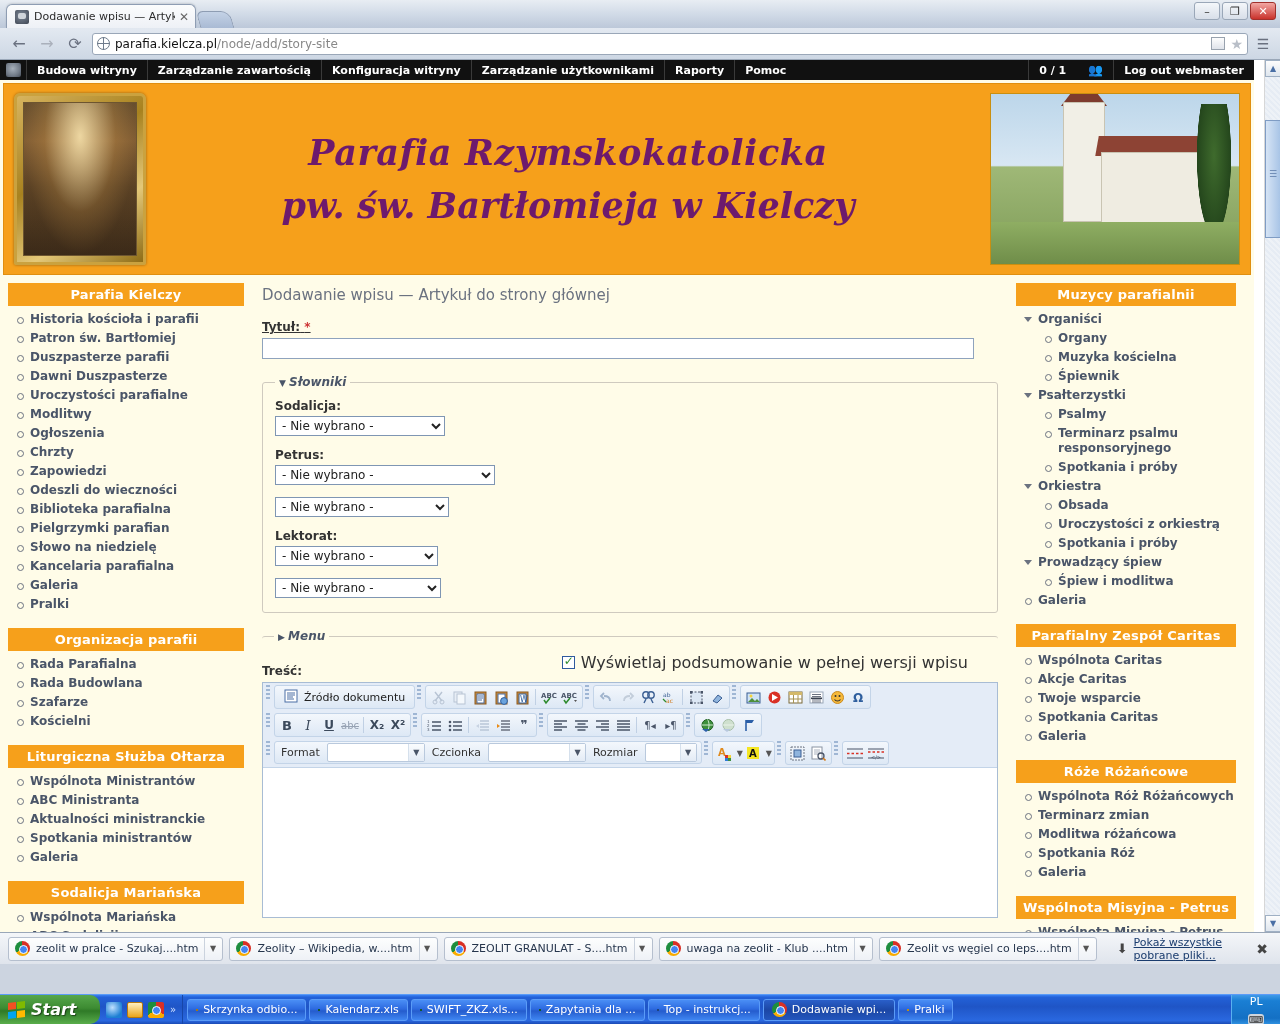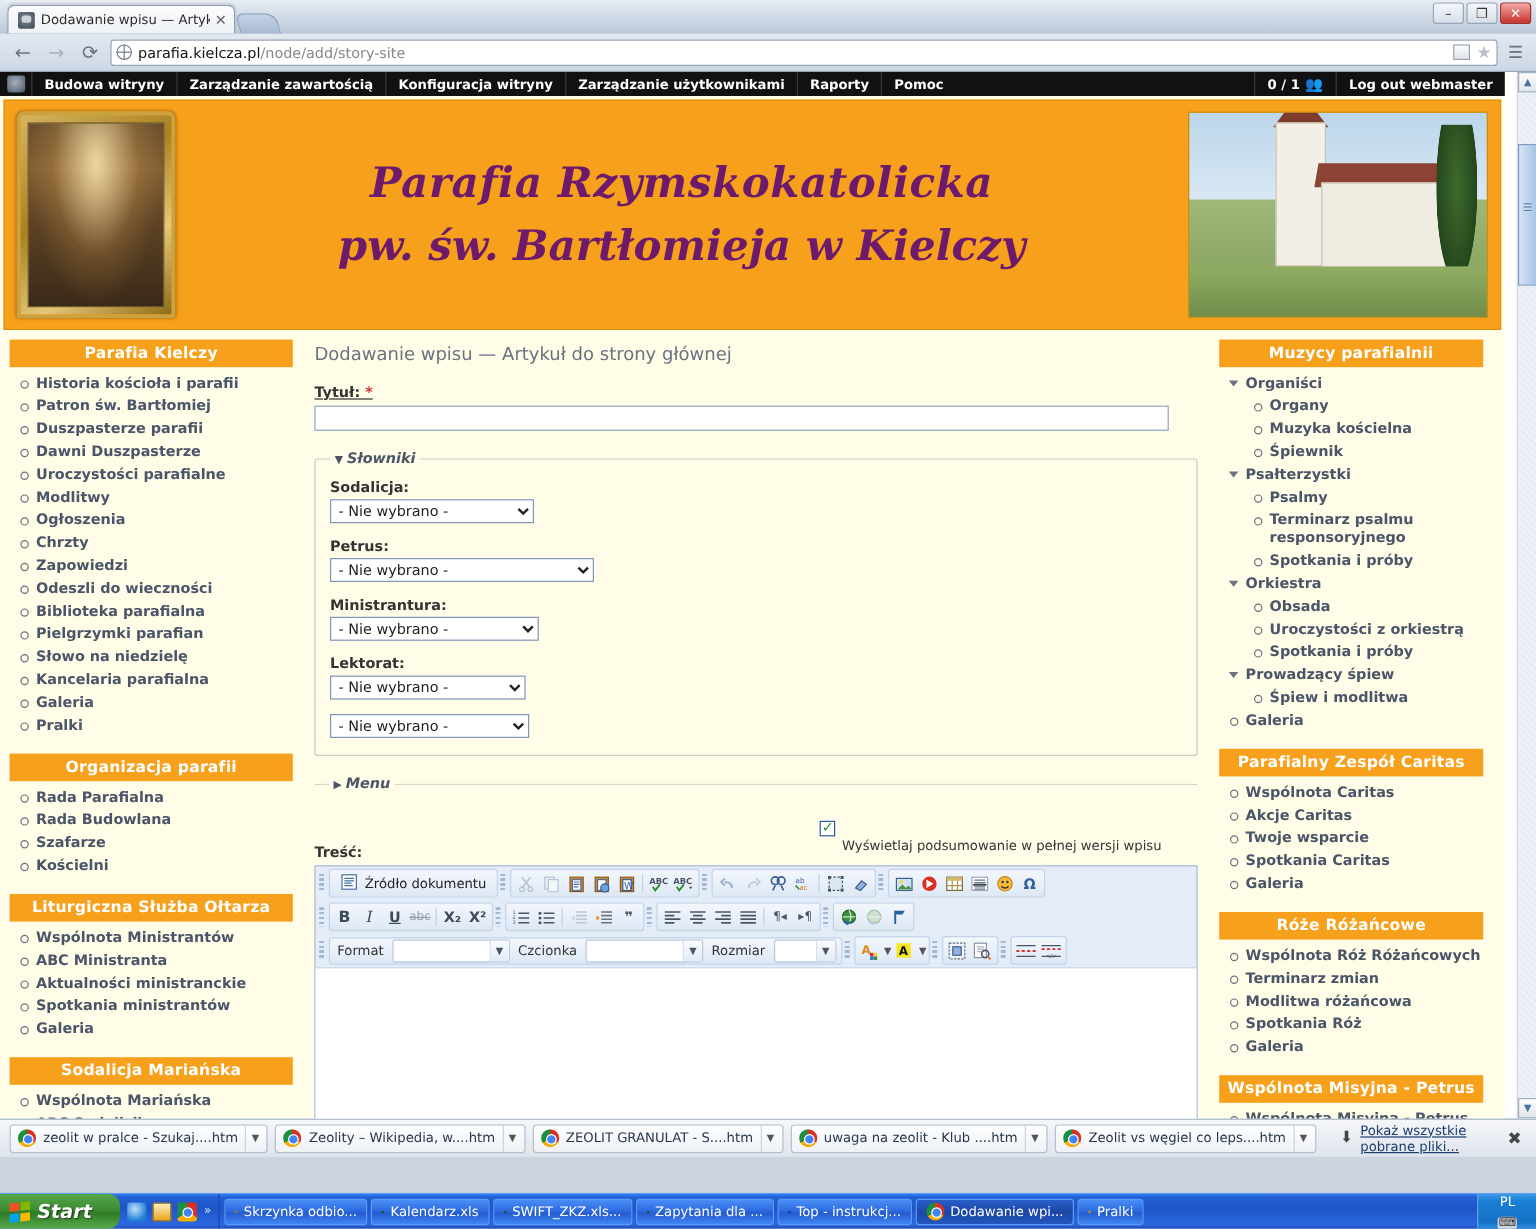--- a/index.html
+++ b/index.html
@@ -87,21 +87,21 @@
   }
   .admin-home .hicon{
     width:15px;height:14px;border-radius:2px;
     background:radial-gradient(circle at 45% 40%,#a7b0bb 0%,#727b88 60%,#454c57 100%);
   }
   .admintoolbar a {
     color:#fff; text-decoration:none; padding:0 10px; display:flex; align-items:center;
     border-left:1px solid #3a3a3a;
   }
   .admin-right { margin-left:auto; display:flex; align-items:stretch; }
-  .admin-users { display:flex;align-items:center;gap:5px;padding:0 10px;border-left:1px solid #3a3a3a;}
+  .admin-users { display:flex;align-items:center;gap:22px;padding:0 10px;border-left:1px solid #3a3a3a;}
   .usersglyph{color:#cfcfcf;font-size:12px;}
 
   
   .banner {
     height:192px; margin:3px; background:#f6a01b; position:relative;
     border:1px solid #e08f10; display:flex; align-items:center;
   }
   .banner .painting {
     width:132px;height:172px;margin-left:10px;flex:0 0 auto;
     background:linear-gradient(145deg,#d7b45f,#a8821f 40%,#e4c878 70%,#8e6c16);
@@ -194,33 +194,33 @@
   .selrow .slabel{ font-size:12px;font-weight:bold;color:#333;margin-bottom:3px; }
   select.sel {
     height:20px; border:1px solid #7f96b3; background:#fff; font-size:12px;
     font-family:"DejaVu Sans",sans-serif; color:#222; padding:1px 2px;
   }
   .menufs { margin-top:14px; }
   .summary-row {
     display:flex; align-items:center; justify-content:flex-end; gap:6px;
     margin:10px 0 0 0; padding-right:30px;
   }
-  .summary-row label { font-size:11px; color:#333;margin-top:28px; }
+  .summary-row label { font-size:16px; color:#333; }
   .cbx {
     width:13px;height:13px;border:1px solid #2f5a9e;background:#fff;
     display:inline-block;position:relative;
   }
   .cbx::after{
     content:"✓"; position:absolute; left:1px; top:-3px; font-size:12px; color:#2e8b2e; font-weight:bold;
   }
   .tresc-label{font-size:12px;font-weight:bold;color:#333;margin-top:-8px;}
 
   
   .ck { width:736px; border:1px solid #a8bcd4; background:#e4ecf7; margin-top:4px; }
-  .ckrow { display:flex; align-items:center; flex-wrap:nowrap; padding:2px 3px; gap:2px; }
+  .ckrow { display:flex; align-items:flex-start; flex-wrap:nowrap; padding:2px 3px; gap:2px; }
   .grp {
     display:flex; align-items:center; gap:1px; padding:1px 2px;
     background:linear-gradient(to bottom,#f3f7fc,#dde8f5);
     border:1px solid #c3d4e8; border-radius:3px;
   }
   .grip { width:4px;height:16px; margin-right:2px;
     background:repeating-linear-gradient(to bottom,#9fb6d4 0 2px, transparent 2px 4px); }
   .tb {
     width:20px;height:20px; display:flex;align-items:center;justify-content:center;
     font-size:12px; color:#3c4a5c; border:1px solid transparent; border-radius:2px;
@@ -462,21 +462,20 @@
                 <option>- Nie wybrano -</option>
               </select>
             </div>
             <div class="selrow">
               <div class="slabel">Petrus:</div>
               <select class="sel" style="width:220px">
                 <option>- Nie wybrano -</option>
               </select>
             </div>
             <div class="selrow">
-              <div class="slabel">Ministrantura:</div>
               <select class="sel" style="width:174px">
                 <option>- Nie wybrano -</option>
               </select>
             </div>
             <div class="selrow">
               <div class="slabel">Lektorat:</div>
               <select class="sel" style="width:163px">
                 <option>- Nie wybrano -</option>
               </select>
             </div>

